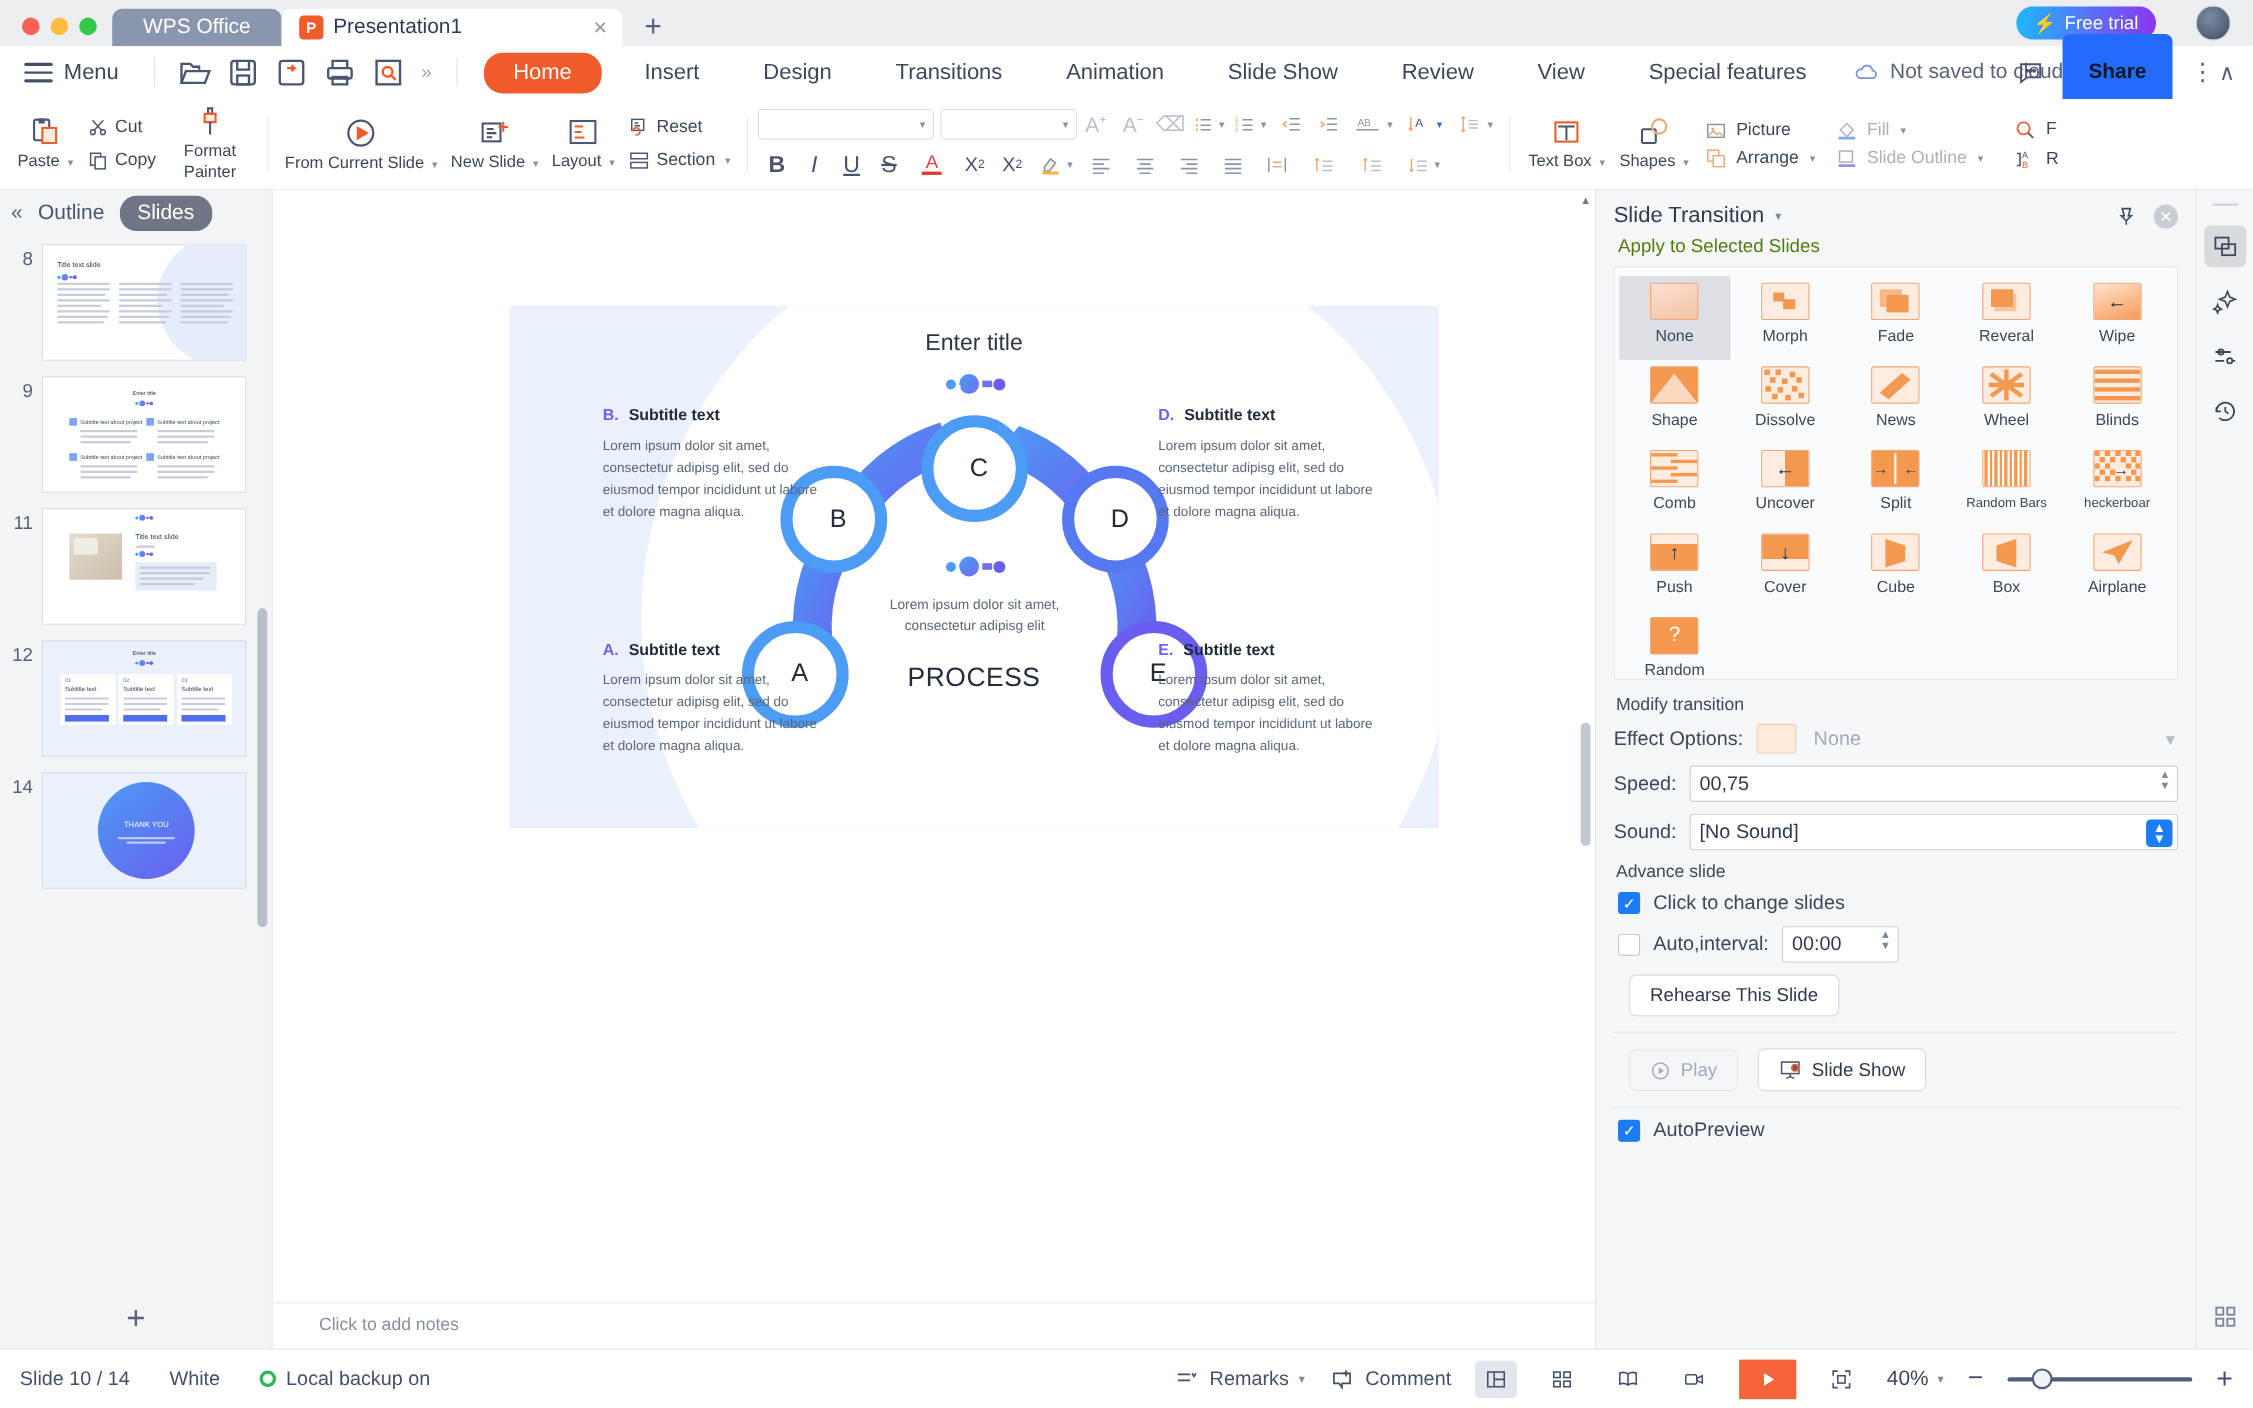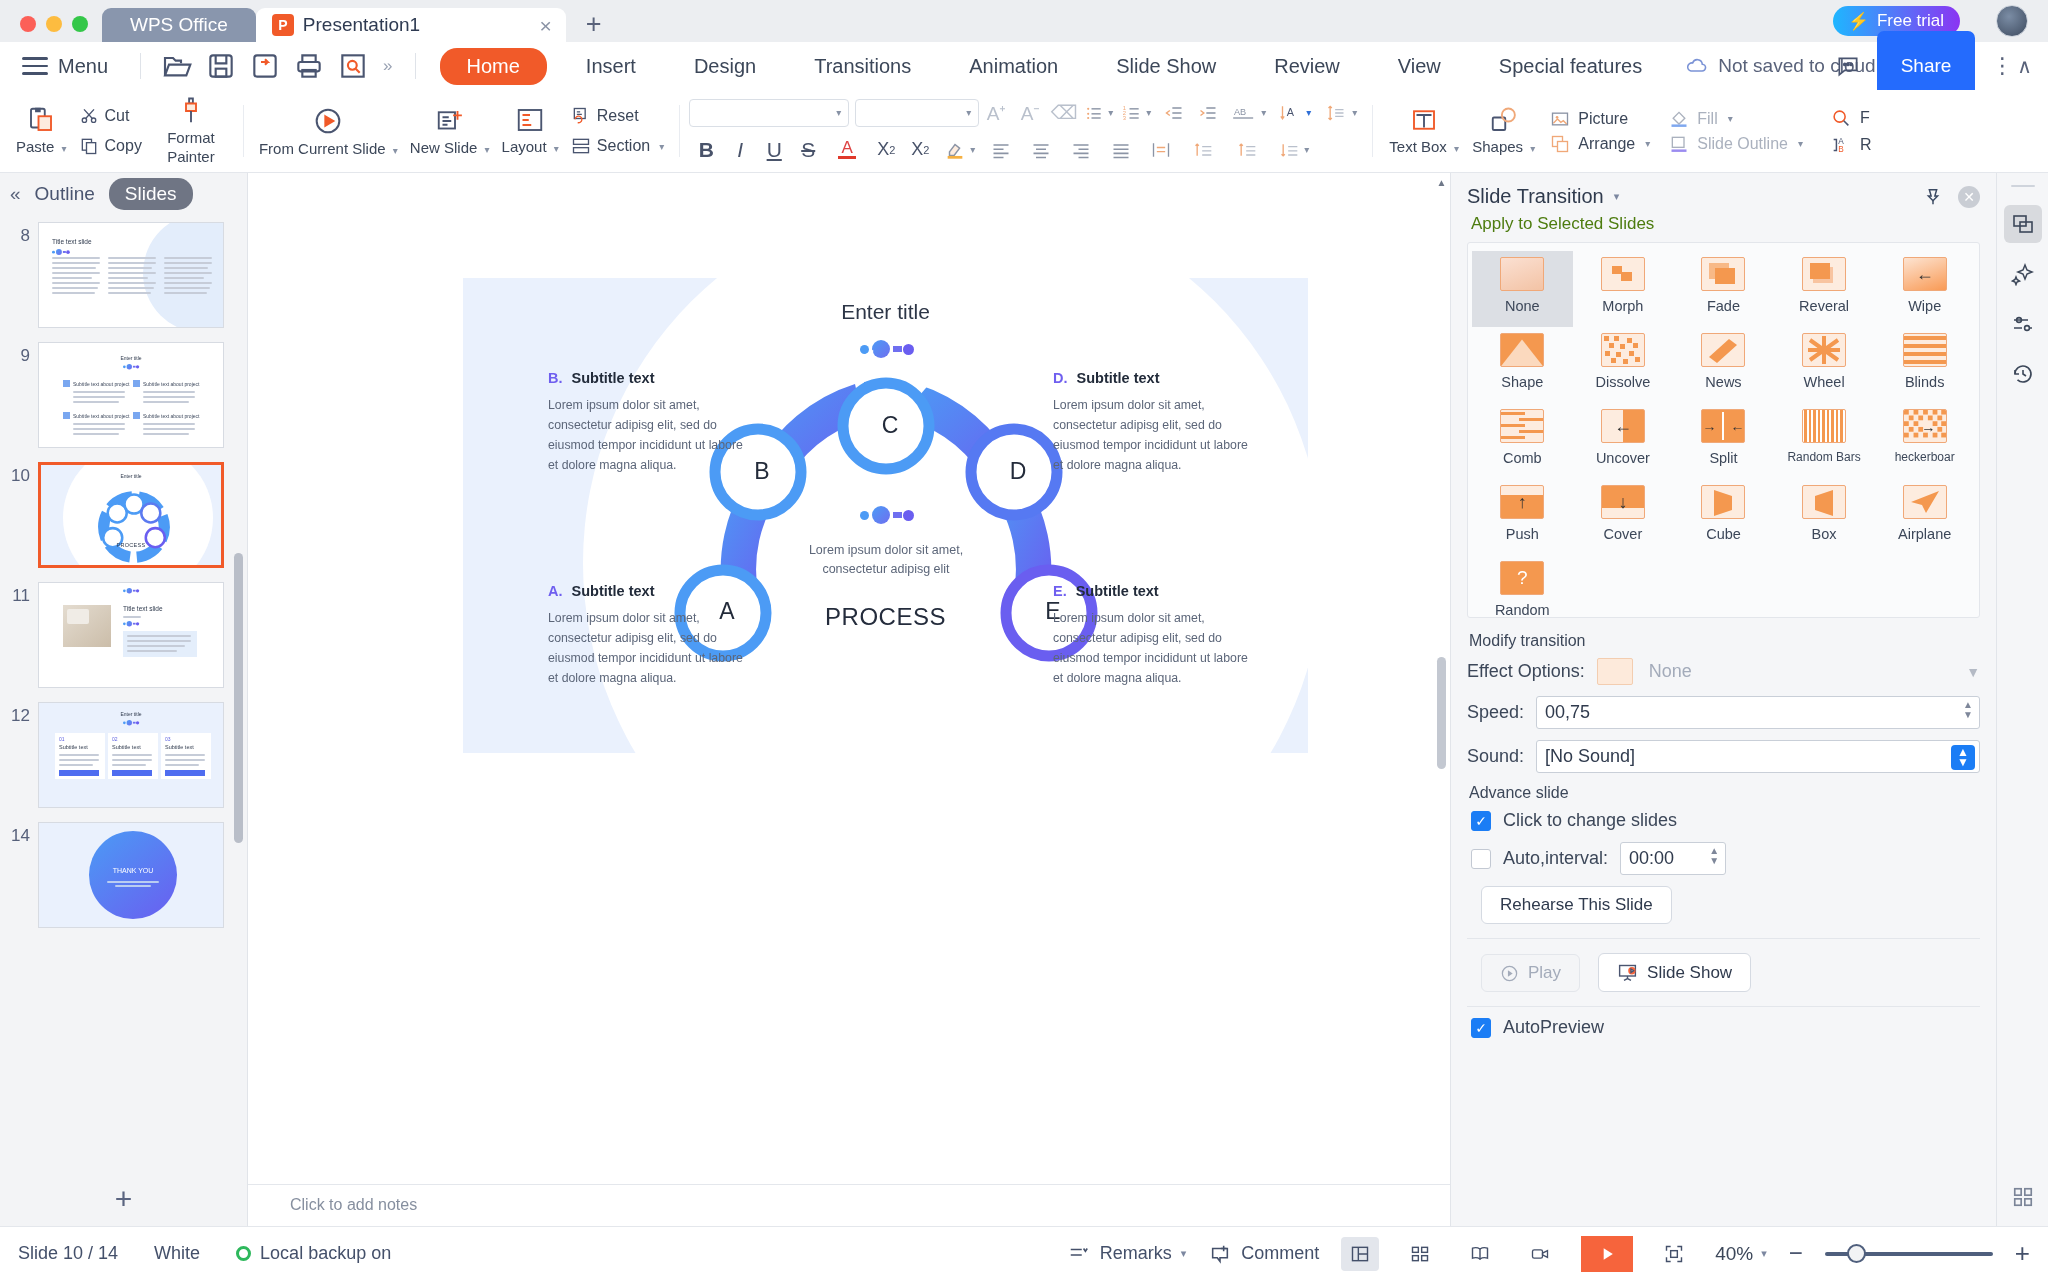--- a/index.html
+++ b/index.html
@@ -52,21 +52,21 @@
   .hamburger i{height:2.5px;background:#45516b;border-radius:2px;display:block;}
   .menuword { font-size:20px; color:#3c4759; margin-right:18px;}
   .vsep { width:1px; height:26px; background:#dfe3e9; margin:0 14px;}
   .qicon { width:32px;height:32px;margin:0 6px; position:relative; }
   .chev2 { font-size:17px;color:#98a1b2;margin:0 8px;}
   .tabs { display:flex; align-items:center; gap:20px; margin-left:10px;}
   .rtab { font-size:20px; color:#3c4759; padding:7px 19px; border-radius:17px; white-space:nowrap;}
   .rtab.active { background:#f15a29; color:#fff; padding:7px 27px;}
   .cloudstat { display:flex; align-items:center; gap:9px; font-size:19px; color:#59627a; margin-left:24px; white-space:nowrap;}
   .mb-right { position:absolute; right:16px; display:flex; align-items:center; gap:16px;}
-  .sharebtn { background:#246bfd; color:#ffffff; font-size:19px; padding:24px 24px; border-radius:7px;}
+  .sharebtn { background:#246bfd; color:#0f172a; font-size:19px; padding:24px 24px; border-radius:7px;font-weight:bold;}
   .kebab{font-size:22px;color:#59627a;letter-spacing:0;line-height:.6;text-align:center;width:10px}
   .caretup{font-size:20px;color:#59627a;}
 
   
   .ribbon {
     position:absolute; top:90px; left:0; width:2048px; height:83px;
     background:#fff; border-bottom:1px solid #e4e7ec;
     display:flex; align-items:center; padding-left:10px; gap:0;
   }
   .rgrp { display:flex; align-items:center; height:72px; }
@@ -704,38 +704,20 @@
           <div class="mline" style="left:104px;top:80px;width:52px"></div>
             <div class="mline" style="left:104px;top:85px;width:52px"></div>
             <div class="mline" style="left:104px;top:90px;width:46px"></div>
           <div style="position:absolute;left:24px;top:37px;width:7px;height:7px;background:#7aa7f0"></div>
           <div style="position:absolute;left:94px;top:37px;width:7px;height:7px;background:#7aa7f0"></div>
           <div style="position:absolute;left:24px;top:69px;width:7px;height:7px;background:#7aa7f0"></div>
           <div style="position:absolute;left:94px;top:69px;width:7px;height:7px;background:#7aa7f0"></div>
         </div>
       </div>
 
-      <div class="thumbrow">
-        <div class="tnum">10</div>
-        <div class="tbox active" style="background:#eaf1fd">
-          <div style="position:absolute;left:22px;top:-22px;width:150px;height:150px;border-radius:50%;background:#fff"></div>
-          <div class="mt" style="left:0;right:0;top:8px;text-align:center;font-size:5px">Enter title</div>
-          <svg width="186" height="106" style="position:absolute;left:0;top:0">
-            <g transform="translate(93,62) scale(.28)">
-              <circle cx="0" cy="0" r="108" fill="none" stroke="#4c9bf5" stroke-width="40" stroke-dasharray="88 24" transform="rotate(160)"></circle>
-              <circle cx="-76" cy="38" r="34" fill="#fff" stroke="#4c9bf5" stroke-width="9"></circle>
-              <circle cx="-60" cy="-50" r="34" fill="#fff" stroke="#4c9bf5" stroke-width="9"></circle>
-              <circle cx="0" cy="-82" r="34" fill="#fff" stroke="#4c9bf5" stroke-width="9"></circle>
-              <circle cx="60" cy="-50" r="34" fill="#fff" stroke="#5b7af0" stroke-width="9"></circle>
-              <circle cx="76" cy="38" r="34" fill="#fff" stroke="#6a5ef0" stroke-width="9"></circle>
-            </g>
-          </svg>
-          <div class="mt" style="left:0;right:0;bottom:17px;text-align:center;font-size:5.5px;letter-spacing:.3px">PROCESS</div>
-        </div>
-      </div>
 
       <div class="thumbrow">
         <div class="tnum">11</div>
         <div class="tbox">
           <div class="dotgrp" style="left:84px;top:5px;transform:scale(.3);transform-origin:left top">
               <i class="d1"></i>
               <i class="d2"></i>
               <i class="d3"></i>
               <i class="d4"></i>
             </div>

